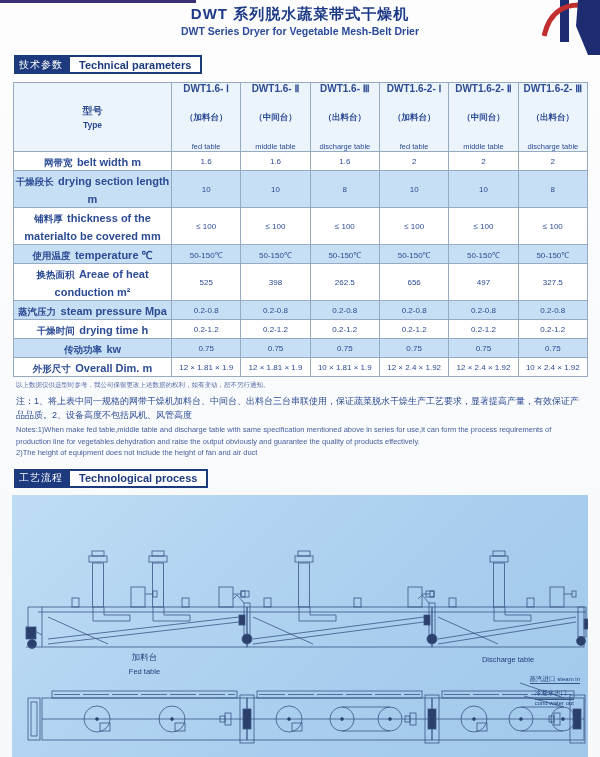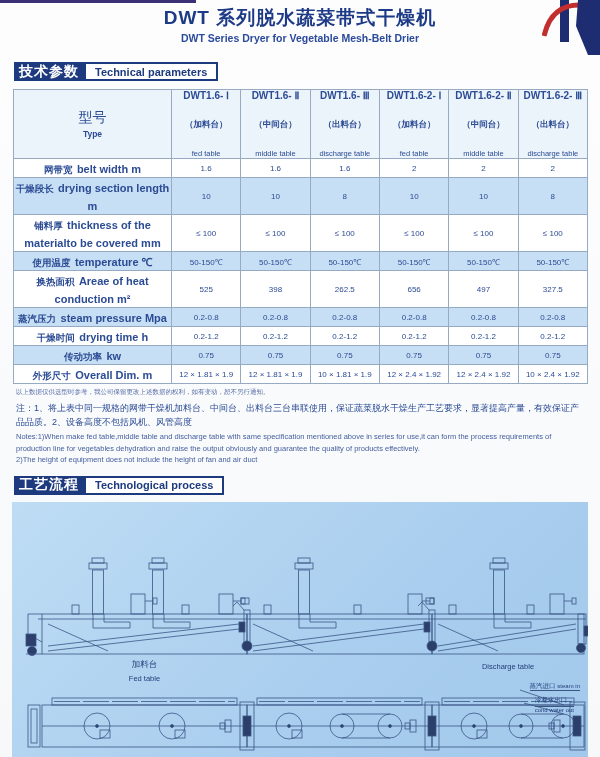--- a/index.html
+++ b/index.html
@@ -2,36 +2,36 @@
 <html><head>
 <meta charset="utf-8">
 <style>
   html,body{margin:0;padding:0}
   .page{position:relative;width:600px;height:757px;background:linear-gradient(180deg,#fdfdfe,#f6f8fa);
         font-family:"Liberation Sans",sans-serif;overflow:hidden;color:#2b4b94}
   .topbar{position:absolute;top:0;left:0;width:196px;height:3px;background:#3b2f76}
   .logo{position:absolute;top:0;right:0;width:58px;height:58px}
 
   .titles{text-align:center;padding-top:5px}
-  .title-cn{font-size:19px;font-weight:bold;color:#1d3a86;letter-spacing:1px}
+  .title-cn{font-size:15px;font-weight:bold;color:#1d3a86;letter-spacing:1px}
   .title-en{font-size:10.5px;font-weight:bold;color:#2a4a9a;margin-top:1px}
 
   .band{display:flex;align-items:stretch;margin-left:14px;height:19px}
   .band.tech{margin-top:18px}
   .band.process{margin-top:10px}
-  .band-cn{background:#1d3a7e;color:#fff;font-size:14px;font-weight:bold;
+  .band-cn{background:#1d3a7e;color:#fff;font-size:10px;font-weight:normal;
            padding:8px 5px;display:flex;align-items:center;letter-spacing:1px}
   .band-en{border:2px solid #1d3a7e;color:#1d3a7e;background:#fff;font-size:11px;
            font-weight:bold;padding:7px 9px;display:flex;align-items:center}
 
   table{border-collapse:collapse;margin:8px 12px 0 13px;width:575px;table-layout:fixed}
   th,td{border:1px solid #96abc2;text-align:center;vertical-align:middle;padding:0 1px;
         color:#2b4b94;background:#fff}
   thead th{height:46px;background:#ecf4fb}
-  .type-cn{font-size:14px;font-weight:normal}
+  .type-cn{font-size:10px;font-weight:bold}
   .type-en{font-size:8.5px;margin-top:2px}
   .model{font-size:10px;font-weight:bold;white-space:nowrap}
   .sub{font-size:8.5px;margin-top:18px}
   .sub.en{font-size:7.5px;font-weight:normal}
   tbody tr{height:17px}
   tbody tr.alt th,tbody tr.alt td{background:#c7dff4}
   .rowlabel .cn{font-size:9.5px;font-weight:bold}
   .rowlabel .en{font-size:11px}
   tbody td{font-size:8px;white-space:nowrap}
 

